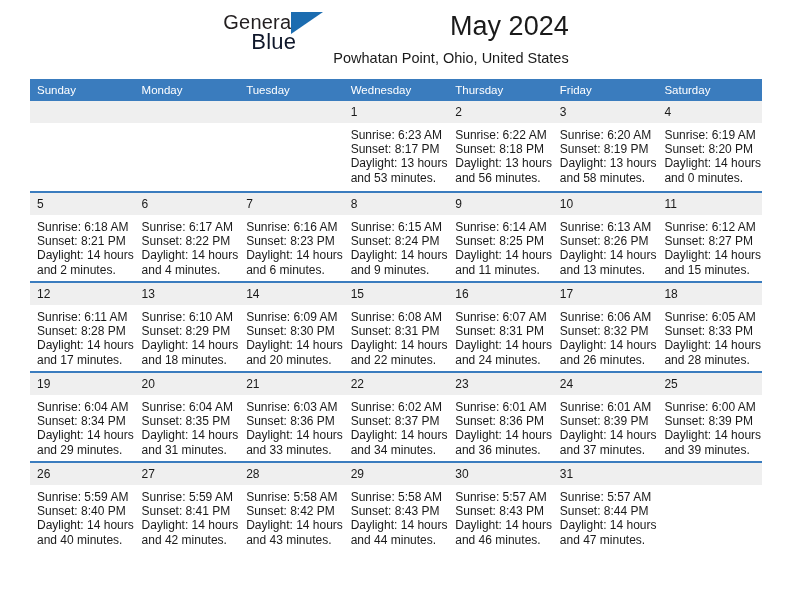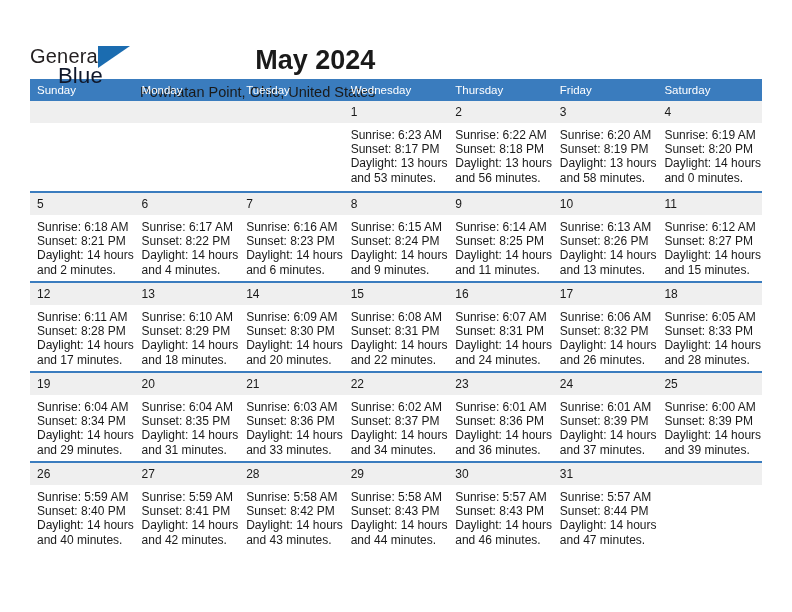--- a/index.html
+++ b/index.html
@@ -19,22 +19,22 @@
     width: 792px;
     height: 612px;
     box-sizing: border-box;
     padding: 0 30px;
   }
 
   
   .header {
     display: flex;
     align-items: flex-start;
-    justify-content: flex-start;
-    padding-top: 44px;
+    justify-content: center;
+    padding-top: 10px;
     height: 72px;
     box-sizing: border-box;
   }
   .brand {
     position: relative;
     width: 110px;
     height: 48px;
     flex: none;
   }
   .brand-general {
@@ -66,21 +66,21 @@
     border-left: 32px solid #1b6cb0;
     border-bottom: 22px solid transparent;
   }
 
   .titles {
     text-align: right;
     flex: none;
   }
   .month-title {
     font-size: 27px;
-    font-weight: bold;
+    font-weight: normal;
     color: #1a1a1a;
     line-height: 32px;
     margin: 0;
     white-space: nowrap;
   }
   .location-title {
     font-size: 14.5px;
     font-weight: normal;
     color: #1a1a1a;
     line-height: 20px;

